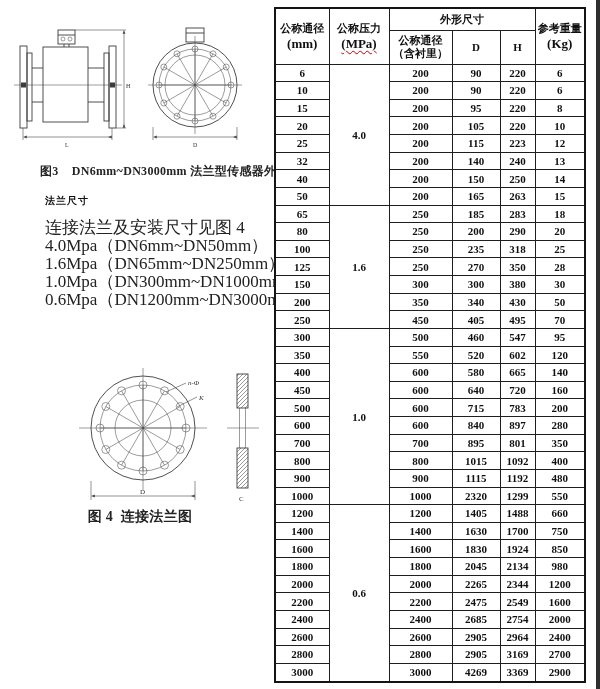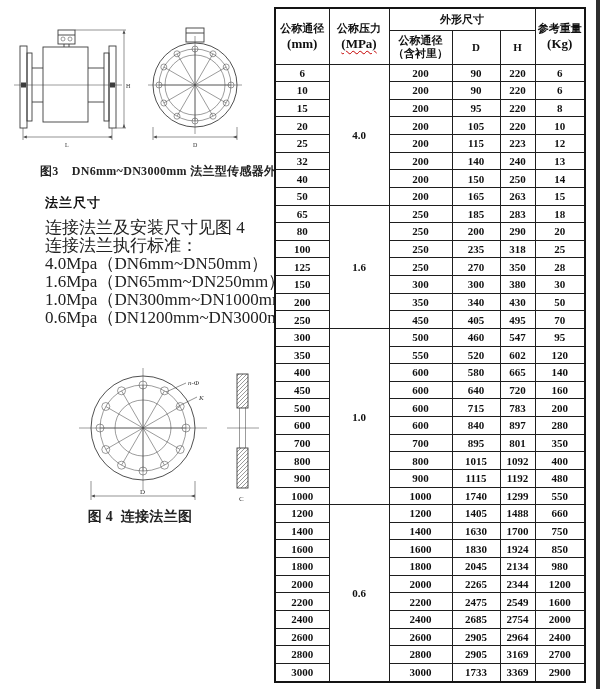--- a/index.html
+++ b/index.html
@@ -8,21 +8,21 @@
     font-family:"Liberation Serif","DejaVu Serif",serif;color:#1a1a1a;
     overflow:hidden;
   }
   .abs{position:absolute;}
   
   .fig-caption{
     font-size:12px;font-weight:bold;white-space:pre;color:#242424;
     letter-spacing:.3px;
   }
   .section-heading{
-    font-size:13px;font-weight:bold;color:#111;letter-spacing:1px;
+    font-size:10px;font-weight:bold;color:#111;letter-spacing:1px;
   }
   .text-block div{
     height:18px;line-height:18px;font-size:17px;white-space:pre;color:#222;
   }
   
   table.spec{
     border-collapse:collapse;table-layout:fixed;
     width:310px;height:676px;
     border:2px solid #141414;
     background:#fff;
@@ -134,21 +134,20 @@
   <text x="181" y="141" font-size="6">D</text>
 </svg>
 </div>
 
 <div class="abs fig-caption" style="left:40px;top:163px;width:230px;text-align:center;">图3    DN6mm~DN3000mm 法兰型传感器外形图</div>
 
 <div class="abs section-heading" style="left:45px;top:194px;">法兰尺寸</div>
 
 <div class="abs text-block" style="left:45px;top:219px;width:225px;">
   <div>连接法兰及安装尺寸见图 4</div>
-  <div>连接法兰执行标准：</div>
   <div>4.0Mpa（DN6mm~DN50mm）    GB/T9119-2000</div>
   <div>1.6Mpa（DN65mm~DN250mm）    JB/T81-94</div>
   <div>1.0Mpa（DN300mm~DN1000mm）    JB/T81-94</div>
   <div>0.6Mpa（DN1200mm~DN3000mm）    JB/T81-94</div>
 </div>
 
 <div class="abs" style="left:55px;top:350px;width:210px;height:158px;">
 <svg width="210" height="158" viewBox="0 0 210 158">
   <defs>
     <pattern id="hatch" patternUnits="userSpaceOnUse" width="4" height="4">
@@ -418,21 +417,21 @@
         <tr>
           <td>900</td>
           <td>900</td>
           <td>1115</td>
           <td>1192</td>
           <td>480</td>
         </tr>
         <tr>
           <td>1000</td>
           <td>1000</td>
-          <td>1740</td>
+          <td>2320</td>
           <td>1299</td>
           <td>550</td>
         </tr>
         <tr>
           <td>1200</td>
           <td rowspan="10" class="pressure-cell">0.6</td>
           <td>1200</td>
           <td>1405</td>
           <td>1488</td>
           <td>660</td>
@@ -489,21 +488,21 @@
         <tr>
           <td>2800</td>
           <td>2800</td>
           <td>2905</td>
           <td>3169</td>
           <td>2700</td>
         </tr>
         <tr>
           <td>3000</td>
           <td>3000</td>
-          <td>1733</td>
+          <td>4269</td>
           <td>3369</td>
           <td>2900</td>
         </tr>
       </tbody>
 </table>
 </div>
 
 <div class="abs edge-bar"></div>
 
 </body></html>

